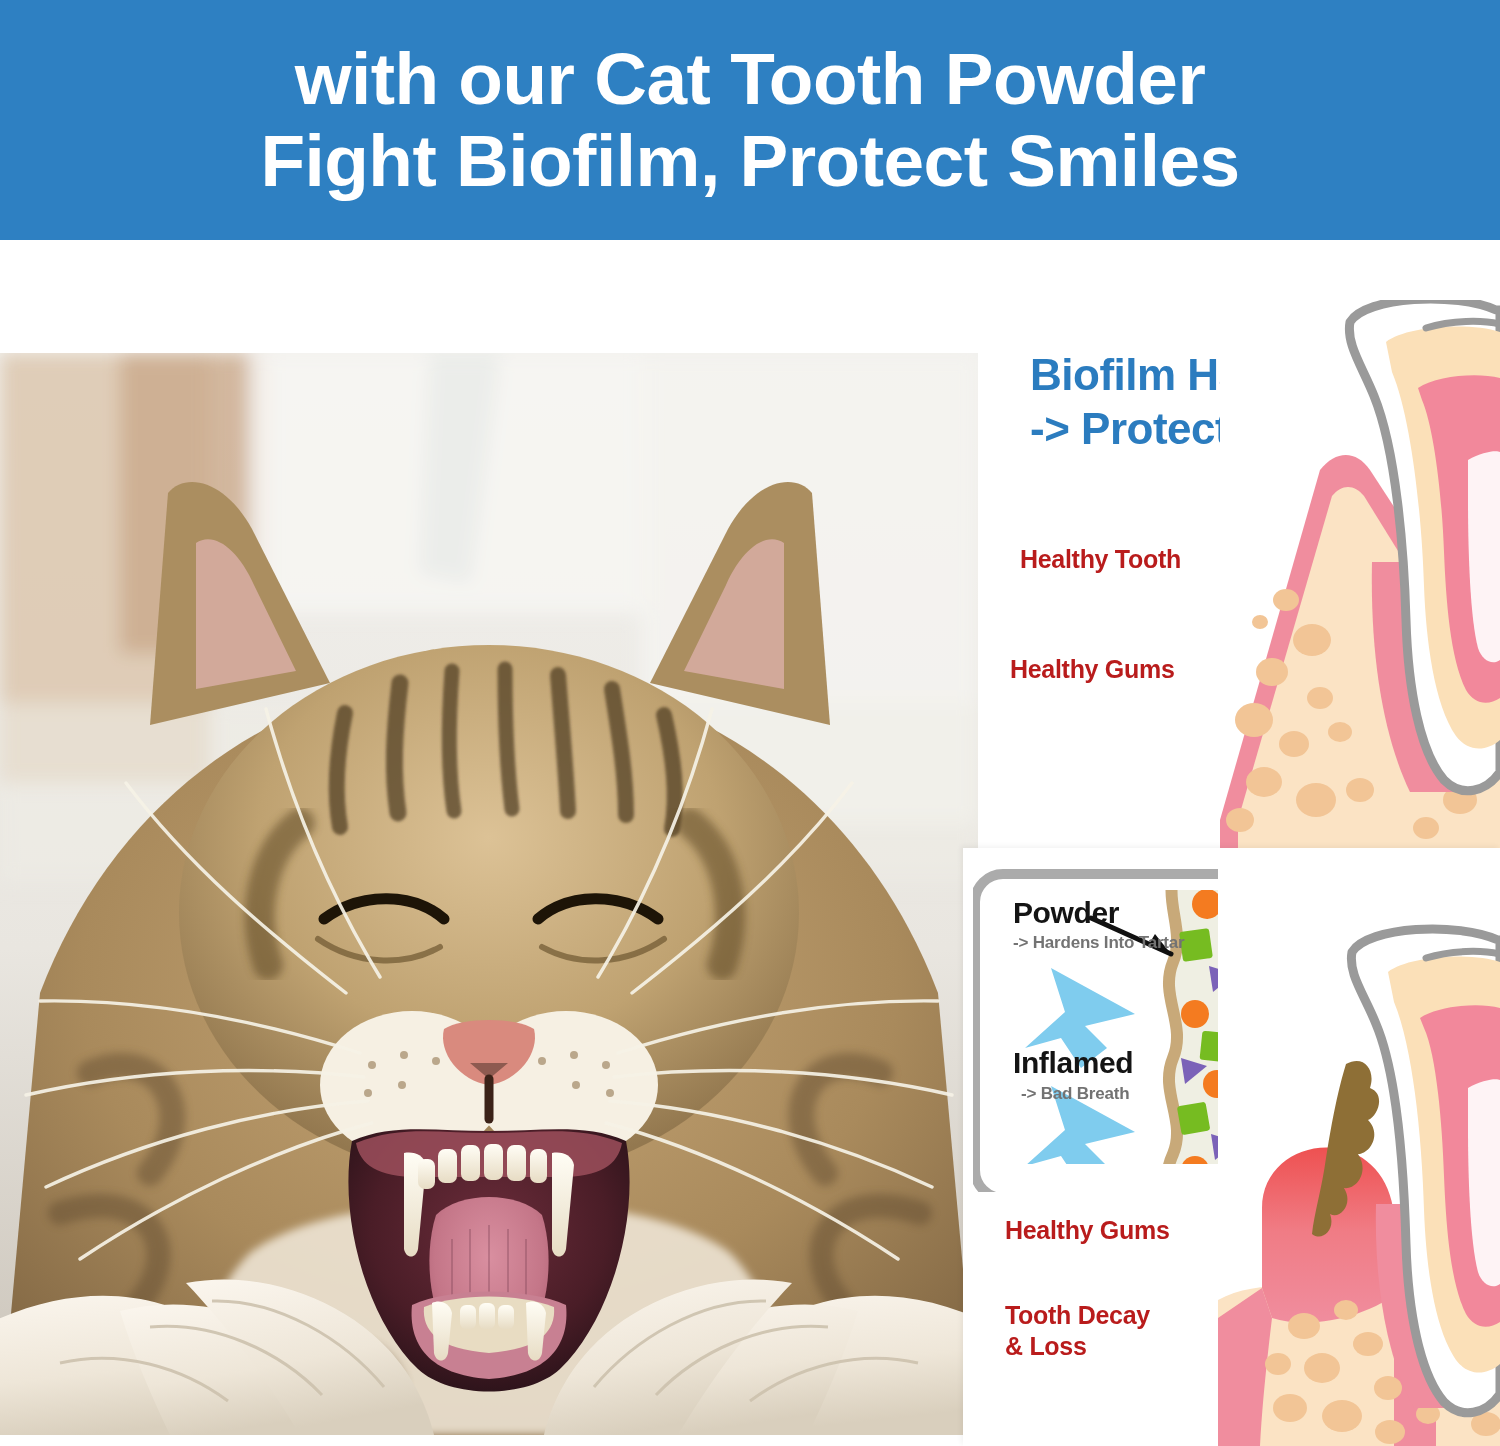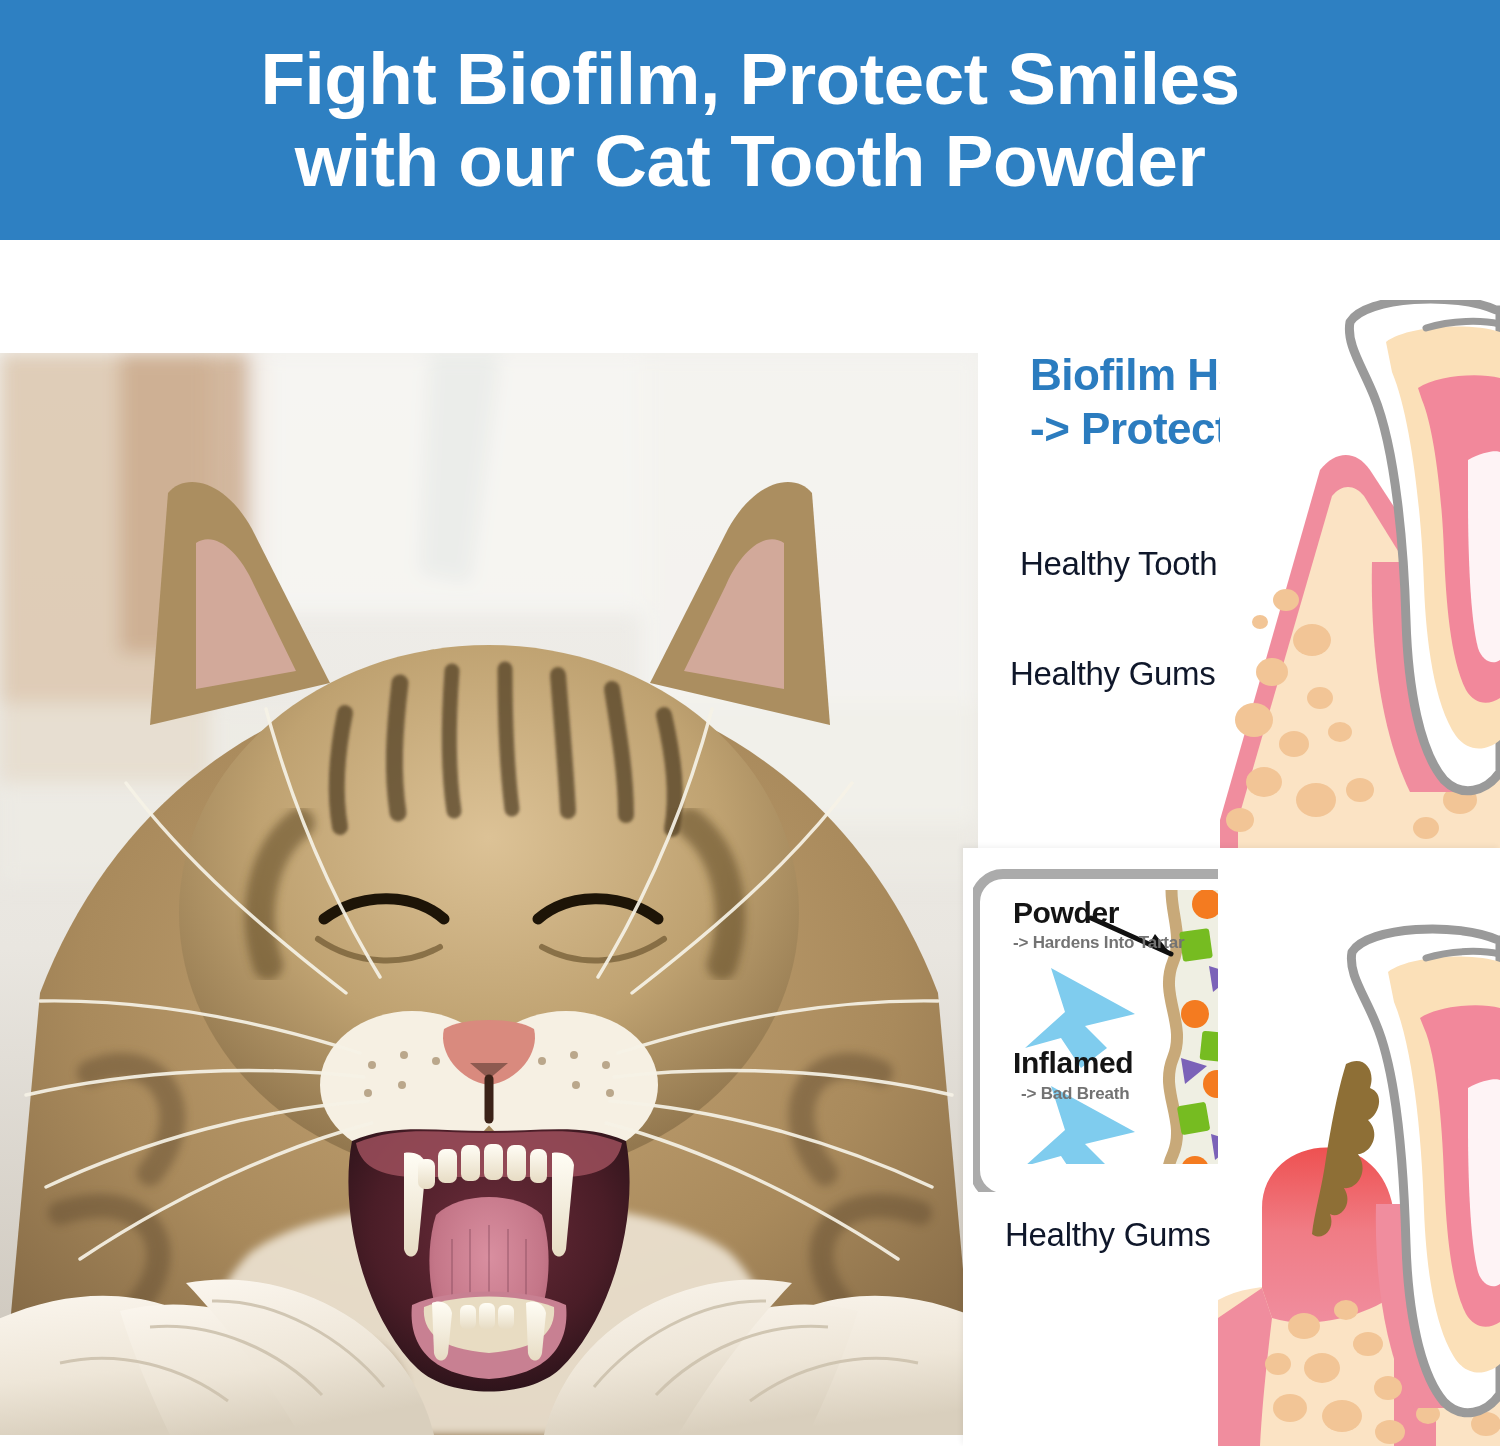--- a/index.html
+++ b/index.html
@@ -49,21 +49,21 @@
   .head-title {
     position: absolute; left: 52px; top: 48px;
     color: #2B7CBF;
     font-weight: 700; font-size: 44px; line-height: 1.22;
     letter-spacing: -0.5px;
   }
   .head-title .l2 { display:block; }
 
   .lbl {
     position: absolute;
-    color: #0f172a; font-weight: 400; font-size: 33px;
+    color: #b91c1c; font-weight: 700; font-size: 25px;
     letter-spacing: -0.3px; white-space: nowrap;
   }
   .lbl.two { line-height: 1.22; white-space: normal; }
 
   .leader { position:absolute; height: 4px; background:#111; }
   .leader-dot { position:absolute; width:11px; height:11px; border-radius:50%; background:#111; }
 
   
   #panel-bottom {
     position: absolute; left: 963px; top: 848px;
@@ -86,22 +86,22 @@
     position:absolute; color:#737373; font-weight:700; font-size:17px;
     letter-spacing:-0.2px; white-space:nowrap;
   }
 </style>
 </head>
 <body>
 
 <div id="page">
 
   <div id="banner">
+    <div class="banner-line">with our Cat Tooth Powder</div>
     <div class="banner-line">Fight Biofilm, Protect Smiles</div>
-    <div class="banner-line">with our Cat Tooth Powder</div>
   </div>
 
   <div id="photo">
     <svg viewBox="0 0 978 1082" preserveAspectRatio="xMidYMid slice">
       <defs>
         <linearGradient id="bgWall" x1="0" y1="0" x2="0" y2="1">
           <stop offset="0%" stop-color="#f2f1ee"></stop>
           <stop offset="55%" stop-color="#e9e6e0"></stop>
           <stop offset="100%" stop-color="#c9c2b7"></stop>
         </linearGradient>
@@ -418,20 +418,24 @@
     <div class="co-title" style="left:50px; top:48px;">Powder</div>
     <div class="co-sub" style="left:50px; top:85px;">-&gt; Hardens Into Tartar</div>
 
     <div class="co-title" style="left:50px; top:198px;">Inflamed</div>
     <div class="co-sub" style="left:58px; top:236px;">-&gt; Bad Breath</div>
 
     <div class="lbl" style="left:42px; top:368px;">Healthy Gums</div>
     <div class="leader" style="left:278px; top:384px; width:82px;"></div>
     <div class="leader-dot" style="left:356px; top:380px;"></div>
 
+    <div class="lbl two" style="left:42px; top:452px; width:220px;">
+      <span>Tooth Decay</span><br>
+      <span>&amp; Loss</span>
+    </div>
     <div class="leader" style="left:278px; top:488px; width:100px;"></div>
     <div class="leader-dot" style="left:374px; top:484px;"></div>
 
     <div class="art">
       <svg viewBox="0 0 282 598" preserveAspectRatio="xMinYMin slice">
         <defs>
           <clipPath id="clipBot">
               <rect x="0" y="0" width="282" height="598"></rect>
             </clipPath>
           <linearGradient id="inflGum" x1="0" y1="0" x2="0" y2="1">

